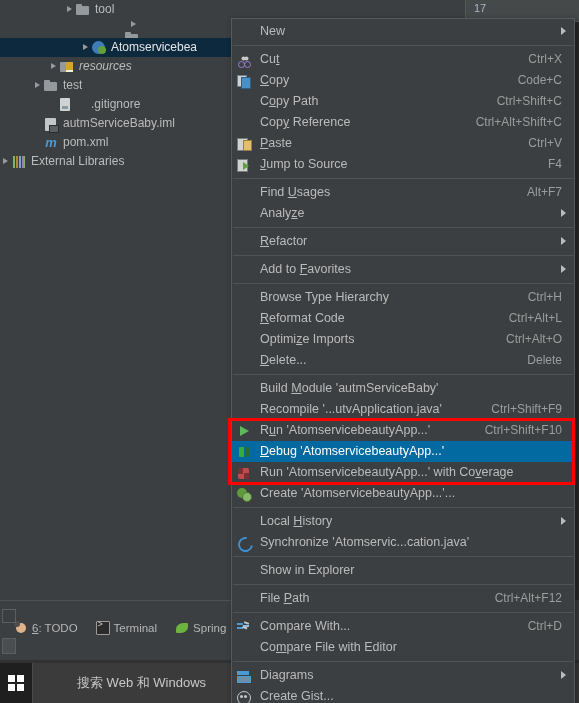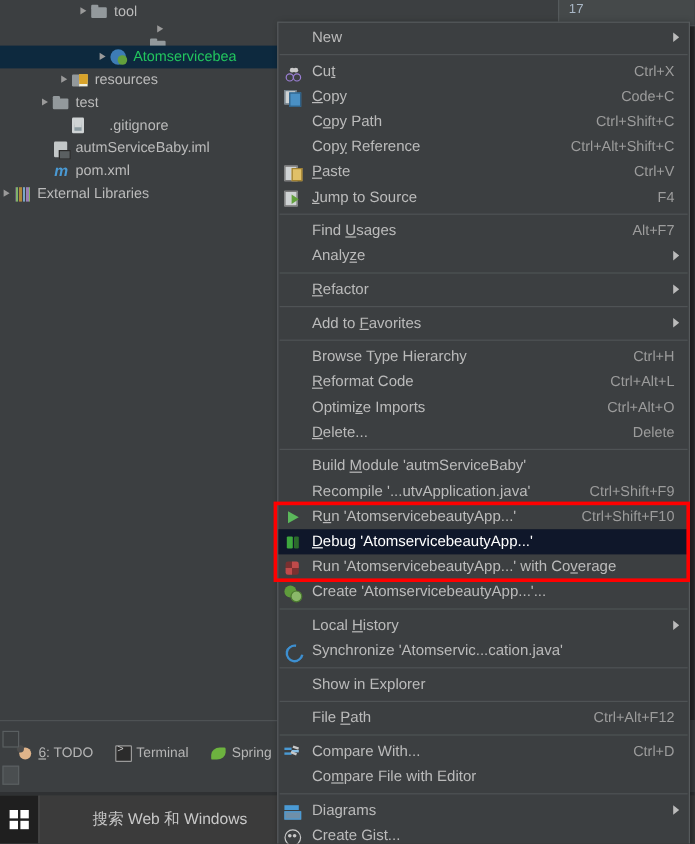--- a/index.html
+++ b/index.html
@@ -32,21 +32,21 @@
   
   .tree {
     position: absolute; left: 0; top: 0; width: 235px; height: 600px;
     background: #3c3f41;
   }
   .tree-row {
     position: relative; height: 19px; line-height: 19px;
     font-size: 12px; color: #bbbbbb; white-space: nowrap;
     display: flex; align-items: center;
   }
-  .tree-row.selected { background: #0d293e; color: #22c55e; }
+  .tree-row.selected { background: #0d293e; color: #e5e5e5; }
   .tree-arrow {
     width: 11px; height: 11px; flex: 0 0 11px; position: relative;
   }
   .tree-arrow.has::after {
     content: ""; position: absolute; left: 3px; top: 2px;
     border-left: 5px solid #9a9a9a;
     border-top: 3.5px solid transparent;
     border-bottom: 3.5px solid transparent;
   }
   .tree-icon { width: 16px; height: 16px; flex: 0 0 16px; margin-right: 4px; position: relative; }
@@ -192,21 +192,21 @@
     background: #3c3f41;
     border: 1px solid #565a5c;
     box-shadow: 2px 2px 6px rgba(0,0,0,0.45);
     padding: 2px 0 2px 0;
   }
   .mi {
     position: relative; height: 21px; line-height: 21px;
     display: flex; align-items: center;
     padding-left: 0px; color: #bbbbbb; font-size: 12.5px; white-space: nowrap;
   }
-  .mi.selected { background: #0f172a; color: #ffffff; }
+  .mi.selected { background: #0369a1; color: #ffffff; }
   .mi-icon { width: 20px; height: 16px; flex: 0 0 20px; position: relative; margin-left: 3px; }
   .mi-label { flex: 1 1 auto; padding-left: 5px; overflow: hidden; }
   .mi-accel { font-size: 12px; color: #9c9c9c; padding-right: 12px; }
   .mi-arrow {
     position: absolute; right: 8px; top: 6px;
     width: 0; height: 0;
     border-left: 5px solid #bbbbbb;
     border-top: 4px solid transparent;
     border-bottom: 4px solid transparent;
   }
@@ -332,21 +332,21 @@
       <div class="tree-row" style="padding-left: 32px; flex-direction: column;">
         <span class="tree-arrow has"></span>
         <span class="tree-icon ico-folder"></span>
         <span class="tree-label">util</span>
       </div>
       <div class="tree-row selected" style="padding-left: 80px;">
         <span class="tree-arrow has"></span>
         <span class="tree-icon ico-spring"></span>
         <span class="tree-label">Atomservicebea</span>
       </div>
-      <div class="tree-row" style="padding-left: 48px;">
+      <div class="tree-row" style="padding-left: 48px; font-style: italic;">
         <span class="tree-arrow has"></span>
         <span class="tree-icon ico-resfolder"></span>
         <span class="tree-label">resources</span>
       </div>
       <div class="tree-row" style="padding-left: 32px;">
         <span class="tree-arrow has"></span>
         <span class="tree-icon ico-folder"></span>
         <span class="tree-label">test</span>
       </div>
       <div class="tree-row" style="padding-left: 32px; gap: 14px;">

